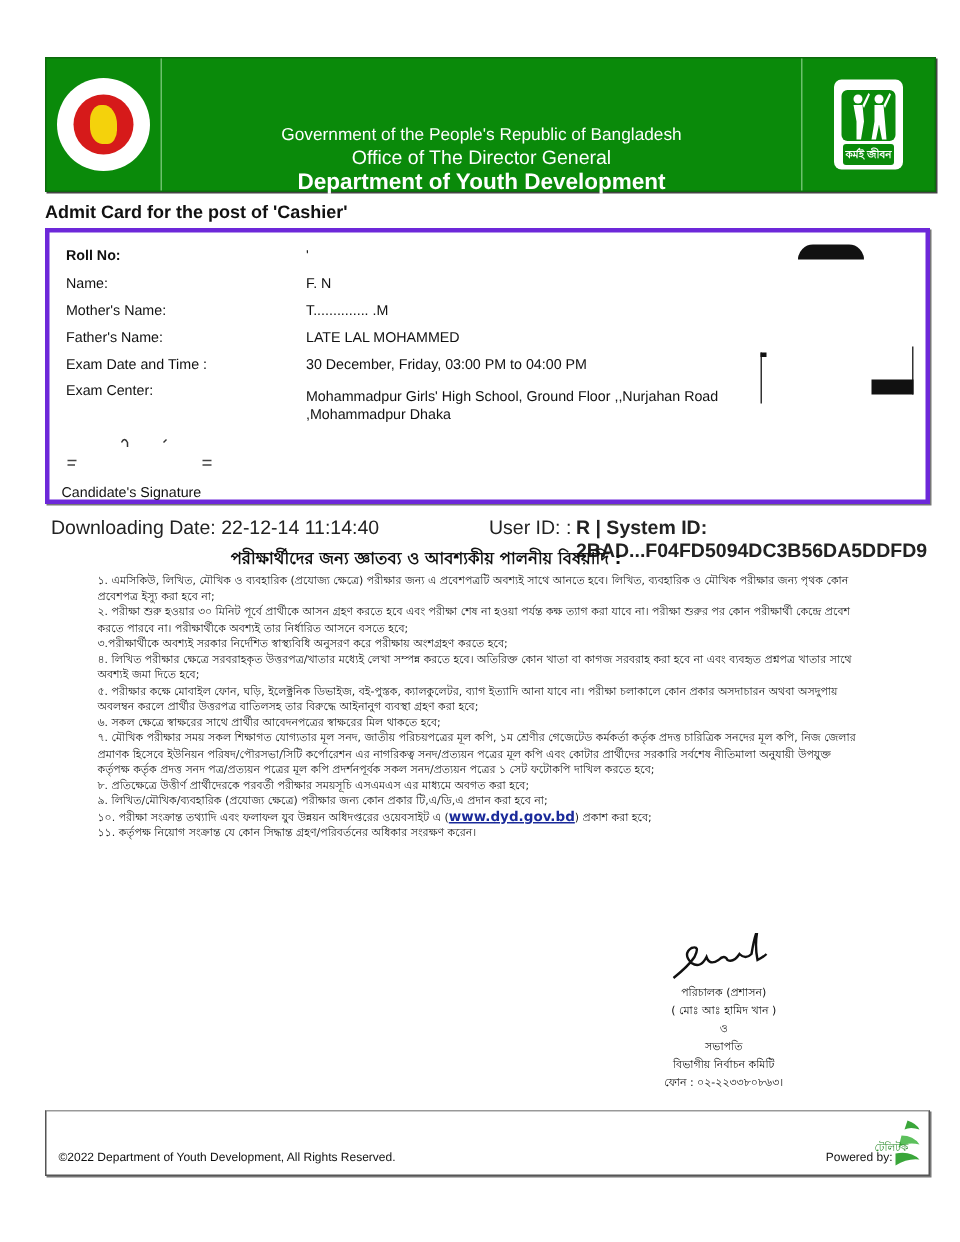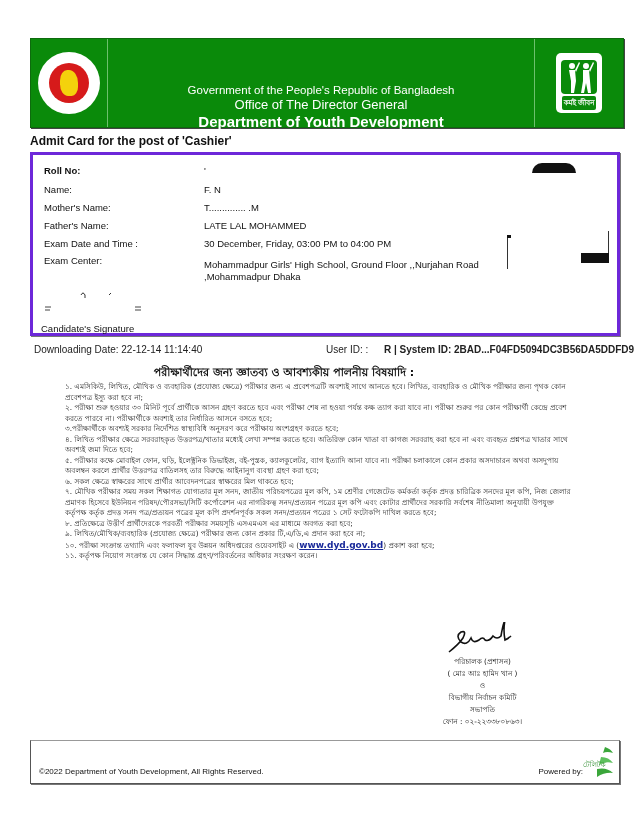--- a/index.html
+++ b/index.html
@@ -31,33 +31,33 @@
   .row .val { position: absolute; left: 160px; width: 280px; line-height: 12px; white-space: normal; }
   .bold { font-weight: bold; }
   .photo { position: absolute; right: 8px; top: 4px; width: 116px; height: 140px; }
   .photo .head { position: absolute; left: 39px; top: 4px; width: 44px; height: 10px; background: #111; border-radius: 22px 22px 0 0; }
   .photo .lbar { position: absolute; left: 14px; top: 76px; width: 1px; height: 34px; background: #333; }
   .photo .lbar2 { position: absolute; left: 14px; top: 76px; width: 4px; height: 3px; background: #111; }
   .photo .rblk { position: absolute; left: 88px; top: 94px; width: 28px; height: 10px; background: #111; }
   .photo .rbar { position: absolute; left: 115px; top: 72px; width: 1px; height: 32px; background: #333; }
   .siglabel { position: absolute; left: 8px; top: 168px; font-size: 9.5px; }
 
-  .metarow { position: absolute; top: 344px; font-size: 10px; color: #222; }
+  .metarow { position: absolute; top: 344px; font-size: 13px; color: #222; }
 
   .rules-title { position: absolute; left: 0; width: 568px; top: 364px; text-align: center; font-size: 11px; font-weight: bold; font-family: "DejaVu Sans", sans-serif; }
   .rules { position: absolute; left: 65px; top: 382px; width: 510px; font-size: 7.3px; line-height: 10.5px; font-family: "DejaVu Sans", sans-serif; color: #222; }
   .rules p { margin: 0; }
   .rules .link { color: #1a2a9a; text-decoration: underline; font-weight: bold; font-size: 9px; }
 
   .sign { position: absolute; left: 390px; top: 622px; width: 185px; text-align: center; font-size: 7.3px; line-height: 12px; font-family: "DejaVu Sans", sans-serif; }
   .sign .sigsvg { display: block; margin: 0 auto; }
 
   .footer { position: absolute; left: 30px; top: 740px; width: 590px; height: 44px; border: 1px solid #555; border-top: 1px solid #999; box-shadow: 1px 1px 0 #777; box-sizing: border-box; }
   .footer .copy { position: absolute; left: 8px; top: 26px; font-size: 8px; }
-  .footer .powered { position: absolute; right: 36px; top: 26px; font-size: 8px; text-align: right; }
+  .footer .powered { position: absolute; right: 24px; top: 26px; font-size: 8px; text-align: right; }
   .footer .tlogo { position: absolute; right: 4px; top: 4px; width: 32px; height: 36px; }
 </style>
 </head>
 <body>
 
 <div class="banner">
   <div class="logo-left">
     <div class="seal">
       <div class="ring">
           <div class="map"></div>
@@ -150,22 +150,22 @@
   <p>১১. কর্তৃপক্ষ নিয়োগ সংক্রান্ত যে কোন সিদ্ধান্ত গ্রহণ/পরিবর্তনের অধিকার সংরক্ষণ করেন।</p>
 </div>
 
 <div class="sign">
   <svg class="sigsvg" width="80" height="34" viewBox="0 0 80 34">
     <path d="M6 30 q10 -8 14 -14 q4 -8 -2 -6 q-6 4 0 10 q6 4 10 -4 q2 6 8 2 q4 -4 6 0 q4 2 8 -4 q4 4 8 0 q2 -12 4 -16 q-2 10 0 20 q4 -2 6 -4" stroke="#111" stroke-width="1.6" fill="none"></path>
   </svg>
   <div>পরিচালক (প্রশাসন)</div>
   <div>( মোঃ আঃ হামিদ খান )</div>
   <div>ও</div>
+  <div>সভাপতি</div>
   <div>বিভাগীয় নির্বাচন কমিটি</div>
-  <div>সভাপতি</div>
   <div>ফোন : ০২-২২৩৩৮০৮৬৩।</div>
 </div>
 
 <div class="footer">
   <div class="copy">©2022 Department of Youth Development, All Rights Reserved.</div>
   <div class="powered">Powered by:</div>
   <svg class="tlogo" viewBox="0 0 32 36">
     <path d="M22 2 q6 2 8 6 q-6 -2 -10 0 Z" fill="#3aa63a"></path>
     <path d="M18 12 q8 0 12 6 q-8 -2 -14 2 Z" fill="#5cc05c"></path>
     <path d="M14 24 q10 -2 16 4 q-8 -1 -16 4 Z" fill="#3aa63a"></path>

